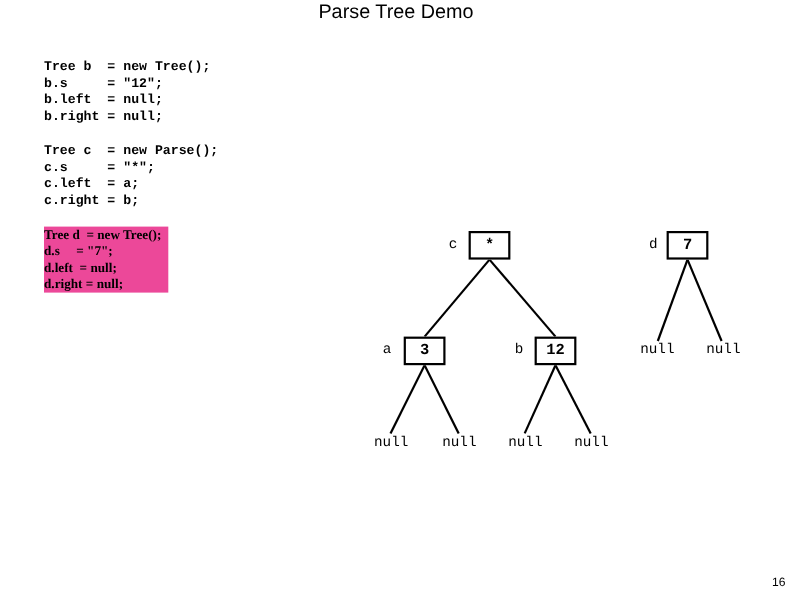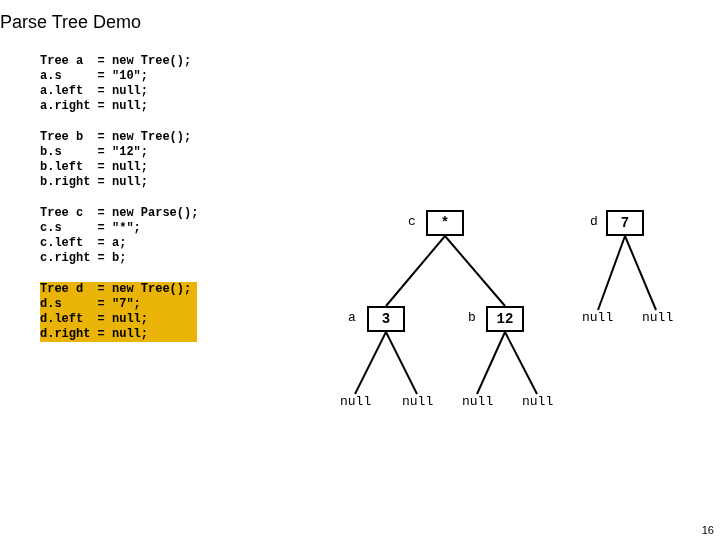--- a/index.html
+++ b/index.html
@@ -7,45 +7,47 @@
     margin: 0;
     padding: 0;
     width: 720px;
     height: 540px;
     background: #fff;
     font-family: Arial, Helvetica, sans-serif;
     overflow: hidden;
     position: relative;
   }
   .title {
+    text-align: center;
     font-size: 18px;
     font-family: "Comic Sans MS", "Comic Sans", cursive, Arial;
-    padding-top: 12px;
+    padding-top: 0;
     padding-bottom: 6px;
     color: #000;
   }
   .code-col {
     position: absolute;
     left: 40px;
     top: 54px;
     width: 240px;
   }
   .code-block {
     font-family: "Courier New", Courier, monospace;
     font-weight: bold;
     font-size: 12px;
     line-height: 15px;
     color: #000;
     margin-bottom: 16px;
     white-space: pre;
   }
   .code-block.highlight {
     display: inline-block;
-    background: #eab308;
+    background: #ec4899;
     padding-right: 6px;
+    font-family: Liberation Serif, serif;
   }
   
   .tree-area {
     position: absolute;
     left: 340px;
     top: 190px;
     width: 380px;
     height: 280px;
   }
   .node-box {
@@ -79,24 +81,20 @@
     font-size: 11px;
     color: #000;
   }
 </style>
 </head>
 <body>
 
 <div class="title">Parse Tree Demo</div>
 
 <div class="code-col">
-  <div class="code-block">Tree a  = new Tree();
-a.s     = "10";
-a.left  = null;
-a.right = null;</div>
   <div class="code-block">Tree b  = new Tree();
 b.s     = "12";
 b.left  = null;
 b.right = null;</div>
   <div class="code-block">Tree c  = new Parse();
 c.s     = "*";
 c.left  = a;
 c.right = b;</div>
   <div><span class="code-block highlight">Tree d  = new Tree();
 d.s     = "7";

